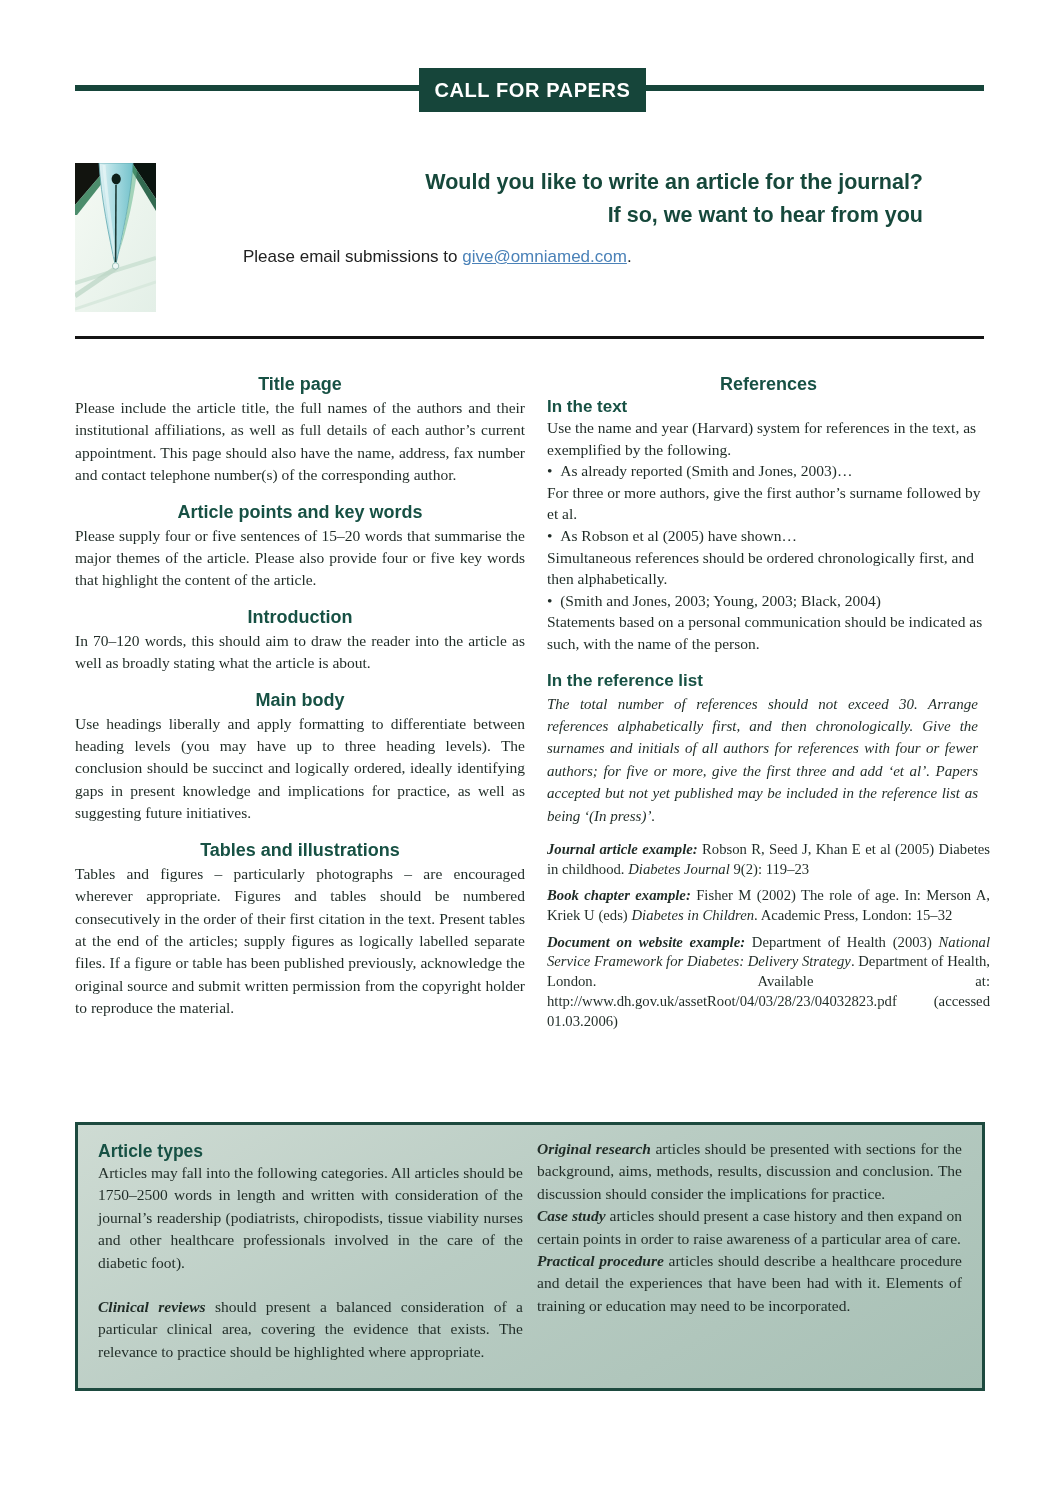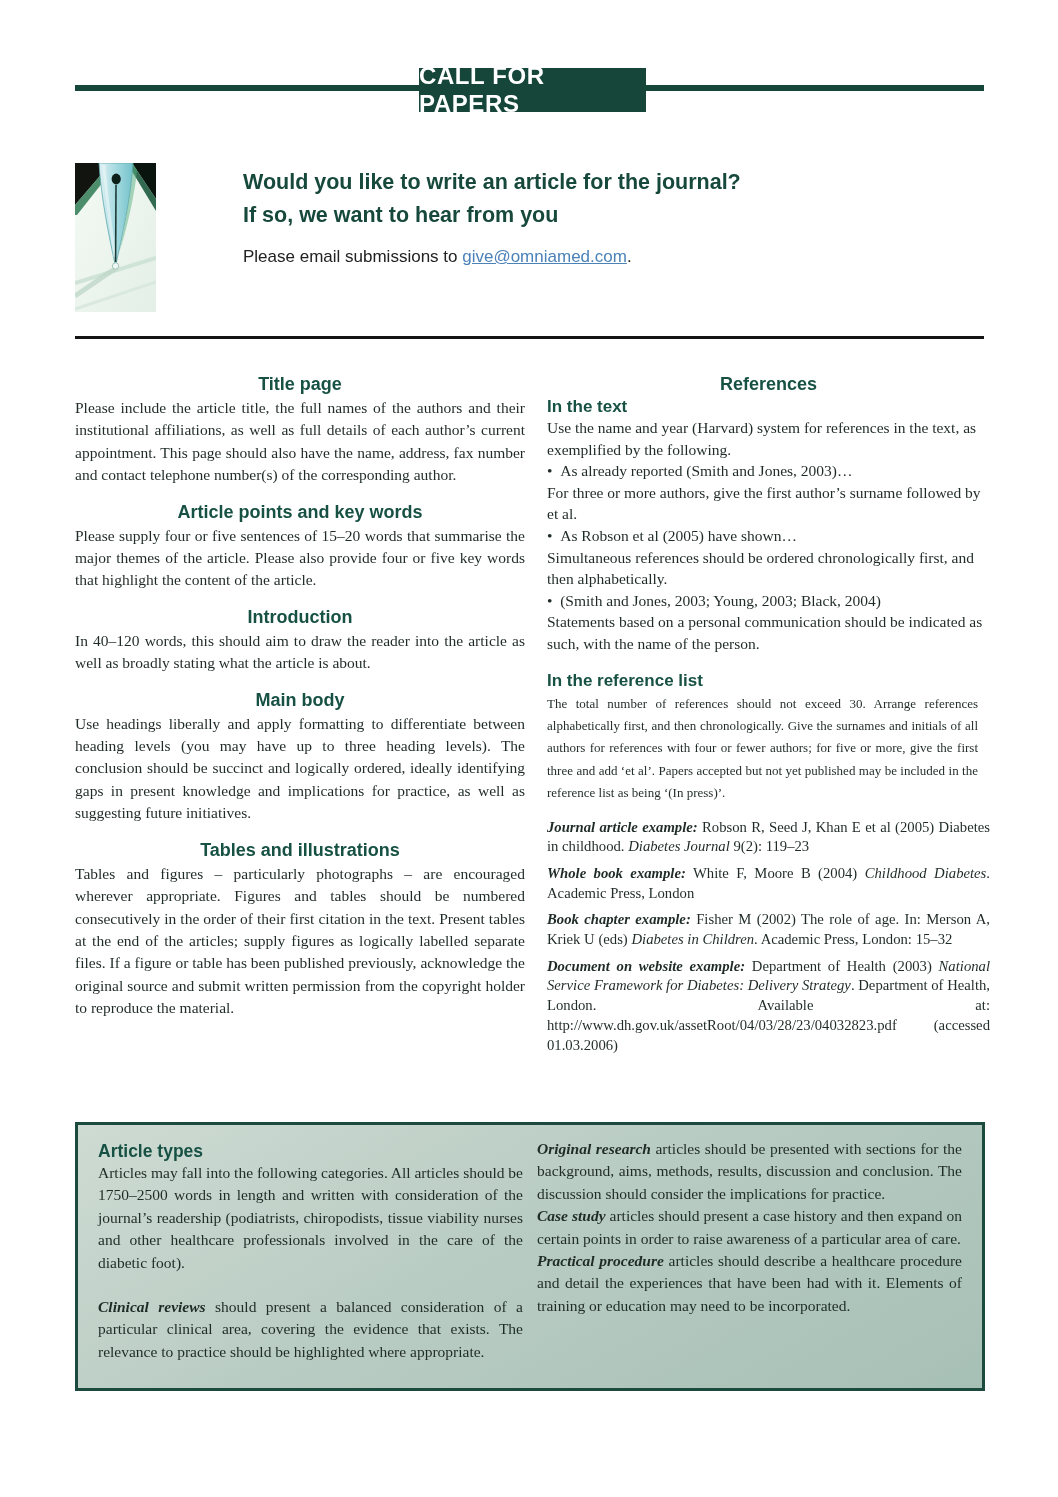--- a/index.html
+++ b/index.html
@@ -3,47 +3,47 @@
 <meta charset="utf-8">
 <style>
   html,body{margin:0;padding:0;background:#ffffff;}
   .page{position:relative;width:1058px;height:1497px;background:#ffffff;
         font-family:"Liberation Serif",serif;color:#1f2b26;overflow:hidden;}
 
   
   .banner-line{position:absolute;left:75px;top:85px;width:909px;height:6px;background:#16453a;}
   .banner-box{position:absolute;left:419px;top:68px;width:227px;height:44px;background:#16453a;
               display:flex;align-items:center;justify-content:center;}
-  .banner-box span{font-family:"Liberation Sans",sans-serif;font-weight:bold;font-size:24px;
+  .banner-box span{font-family:"Liberation Sans",sans-serif;font-weight:bold;font-size:20px;
                    color:#ffffff;letter-spacing:0.6px;}
 
   
   .pen{position:absolute;left:75px;top:163px;width:81px;height:149px;}
   .header-text{position:absolute;left:243px;top:166px;width:680px;}
   .title{margin:0;font-family:"Liberation Sans",sans-serif;font-weight:bold;
-         font-size:21.5px;line-height:33px;color:#16483b;}
+         font-size:21.5px;line-height:33px;color:#16483b;text-align:right;}
   .email{margin:15px 0 0 0;font-family:"Liberation Sans",sans-serif;font-size:17px;color:#222222;}
   .email a{color:#4b82b8;text-decoration:underline;cursor:pointer;}
 
   .rule{position:absolute;left:75px;top:336px;width:909px;height:3px;background:#141414;}
 
   
   .columns{position:absolute;left:75px;top:374px;width:915px;display:flex;gap:22px;}
   .col-left{width:450px;}
   .col-right{width:443px;}
   .sec-head{margin:0 0 2px 0;text-align:center;font-family:"Liberation Sans",sans-serif;
             font-weight:bold;font-size:18px;color:#175144;}
   .sec-body{margin:0 0 15px 0;font-size:15.5px;line-height:22.4px;text-align:justify;}
   .sub-head{margin:0;font-family:"Liberation Sans",sans-serif;font-weight:bold;
             font-size:17px;color:#175144;}
   .rc-para{margin:0;font-size:15.5px;line-height:21.6px;}
   .rc-bullet{margin:0;font-size:15.5px;line-height:21.6px;padding-left:18px;text-indent:-18px;}
   .rc-bullet::before{content:"\2022\00a0\00a0";}
   .mt16{margin-top:16px;}
-  .ref-body{margin:2px 12px 13px 0;font-size:13px;line-height:22.4px;text-align:justify;}
+  .ref-body{margin:2px 12px 13px 0;font-size:15px;line-height:22.4px;text-align:justify;font-style:italic;}
   .example{margin:0 0 7px 0;font-size:14.7px;line-height:19.7px;text-align:justify;}
   .lead{font-weight:bold;font-style:italic;}
   .ital{font-style:italic;}
 
   
   .types-box{position:absolute;left:75px;top:1122px;width:910px;height:269px;box-sizing:border-box;
              border:3px solid #1d4a3f;
              background:linear-gradient(150deg,#cedbd3 0%,#b9ccc3 45%,#a7c0b5 100%);
              display:flex;gap:14px;padding:13px 20px 0 20px;}
   .box-col{flex:1;}
@@ -105,21 +105,21 @@
   <div class="columns">
 
     <div class="col-left">
       <h2 class="sec-head">Title page</h2>
       <p class="sec-body">Please include the article title, the full names of the authors and their institutional affiliations, as well as full details of each author’s current appointment. This page should also have the name, address, fax number and contact telephone number(s) of the corresponding author.</p>
 
       <h2 class="sec-head">Article points and key words</h2>
       <p class="sec-body">Please supply four or five sentences of 15–20 words that summarise the major themes of the article. Please also provide four or five key words that highlight the content of the article.</p>
 
       <h2 class="sec-head">Introduction</h2>
-      <p class="sec-body">In 40–120 words, this should aim to draw the reader into the article as well as broadly stating what the article is about.</p>
+      <p class="sec-body">In 70–120 words, this should aim to draw the reader into the article as well as broadly stating what the article is about.</p>
 
       <h2 class="sec-head">Main body</h2>
       <p class="sec-body">Use headings liberally and apply formatting to differentiate between heading levels (you may have up to three heading levels). The conclusion should be succinct and logically ordered, ideally identifying gaps in present knowledge and implications for practice, as well as suggesting future initiatives.</p>
 
       <h2 class="sec-head">Tables and illustrations</h2>
       <p class="sec-body">Tables and figures – particularly photographs – are encouraged wherever appropriate. Figures and tables should be numbered consecutively in the order of their first citation in the text. Present tables at the end of the articles; supply figures as logically labelled separate files. If a figure or table has been published previously, acknowledge the original source and submit written permission from the copyright holder to reproduce the material.</p>
     </div>
 
     <div class="col-right">
       <h2 class="sec-head">References</h2>
@@ -130,21 +130,20 @@
       <p class="rc-para">For three or more authors, give the first author’s surname followed by et al.</p>
       <p class="rc-bullet">As Robson et al (2005) have shown…</p>
       <p class="rc-para">Simultaneous references should be ordered chronologically first, and then alphabetically.</p>
       <p class="rc-bullet">(Smith and Jones, 2003; Young, 2003; Black, 2004)</p>
       <p class="rc-para">Statements based on a personal communication should be indicated as such, with the name of the person.</p>
 
       <h3 class="sub-head mt16">In the reference list</h3>
       <p class="ref-body">The total number of references should not exceed 30. Arrange references alphabetically first, and then chronologically. Give the surnames and initials of all authors for references with four or fewer authors; for five or more, give the first three and add ‘et al’. Papers accepted but not yet published may be included in the reference list as being ‘(In press)’.</p>
 
       <p class="example"><span class="lead">Journal article example:</span><span> Robson R, Seed J, Khan E et al (2005) Diabetes in childhood. </span><span class="ital">Diabetes Journal</span><span> 9(2): 119–23</span></p>
-      <p class="example"><span class="lead">Whole book example:</span><span> White F, Moore B (2004) </span><span class="ital">Childhood Diabetes</span><span>. Academic Press, London</span></p>
       <p class="example"><span class="lead">Book chapter example:</span><span> Fisher M (2002) The role of age. In: Merson A, Kriek U (eds) </span><span class="ital">Diabetes in Children</span><span>. Academic Press, London: 15–32</span></p>
       <p class="example"><span class="lead">Document on website example:</span><span> Department of Health (2003) </span><span class="ital">National Service Framework for Diabetes: Delivery Strategy</span><span>. Department of Health, London. Available at: http://www.dh.gov.uk/assetRoot/04/03/28/23/04032823.pdf (accessed 01.03.2006)</span></p>
     </div>
   </div>
 
   <div class="types-box">
     <div class="box-col">
       <h3 class="box-head">Article types</h3>
       <p class="box-para">Articles may fall into the following categories. All articles should be 1750–2500 words in length and written with consideration of the journal’s readership (podiatrists, chiropodists, tissue viability nurses and other healthcare professionals involved in the care of the diabetic foot).</p>
       <p class="box-para gap-top"><span class="lead">Clinical reviews</span><span> should present a balanced consideration of a particular clinical area, covering the evidence that exists. The relevance to practice should be highlighted where appropriate.</span></p>

